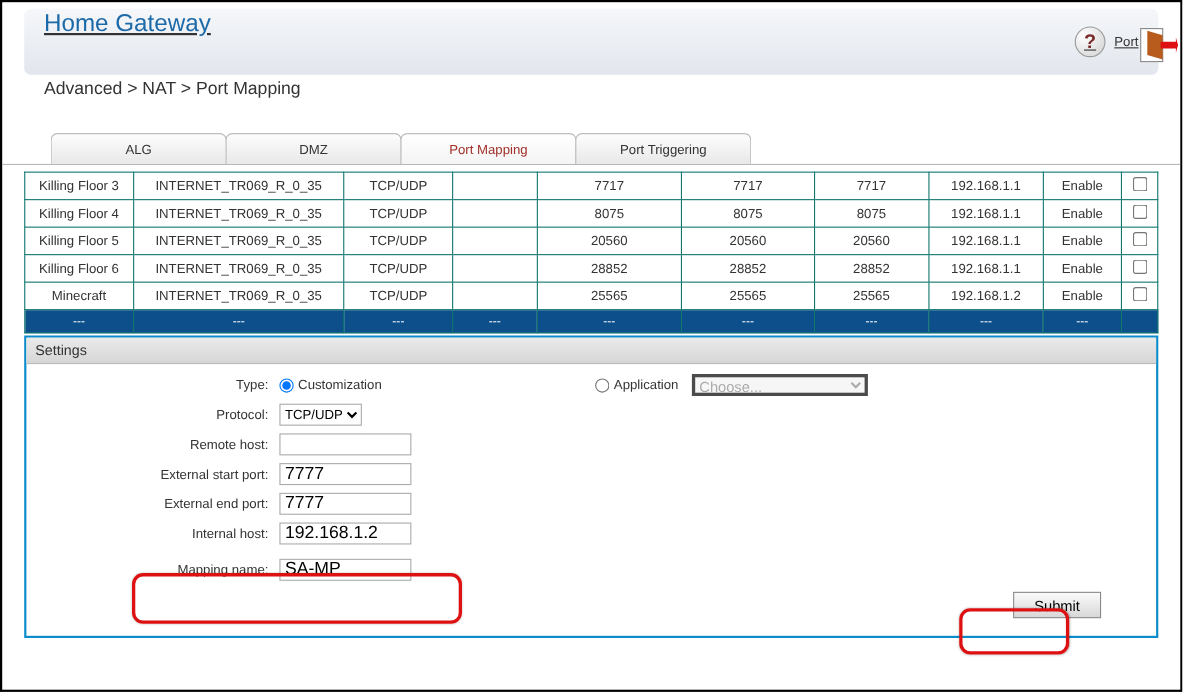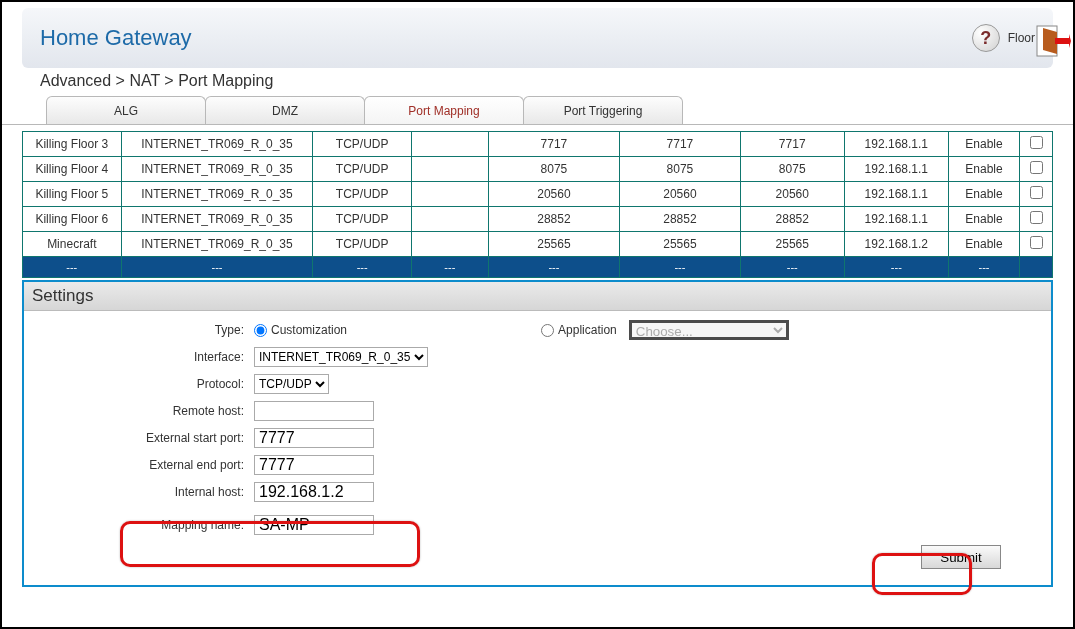--- a/index.html
+++ b/index.html
@@ -1,55 +1,55 @@
 <!DOCTYPE html>
 <html><head>
 <meta charset="utf-8">
 <style>
 * { box-sizing: border-box; margin: 0; padding: 0; }
 body { font-family: Arial, sans-serif; font-size: 12px; background: #fff; color: #333; }
 .page-outer { border: 2px solid #000; width: 1075px; height: 629px; position: relative; overflow: hidden; }
-.header-bar { height: 60px; background: linear-gradient(to bottom, #f5f7fa 0%, #e2e6ed 100%); border-radius: 6px; margin: 6px 20px 2px 20px; display: flex; align-items: center; padding: 0 18px; position: relative; }
+.header-bar { height: 60px; background: linear-gradient(to bottom, #f5f7fa 0%, #e2e6ed 100%); border-radius: 6px; margin: 6px 20px 2px 20px; display: flex; padding: 0 18px; position: relative; text-decoration: underline; }
 .header-title { color: #1d6aa8; font-size: 22px; font-weight: normal; }
 .help-wrap { margin-left: auto; display: flex; align-items: center; gap: 8px; }
 .help-icon-circle { width: 28px; height: 28px; border-radius: 50%; background: radial-gradient(circle at 30% 30%, #fff, #d0d0d0); border: 1px solid #999; display:flex; align-items:center; justify-content:center; color:#7a2b2b; font-weight:bold; font-size:18px; }
 .exit-icon { position:absolute; top:20px; right:2px; width:38px; height:38px; }
 .breadcrumb { padding: 2px 10px 6px 38px; font-size: 16px; color:#333; }
 .tabs { display:flex; padding-left: 44px; }
-.tab { width: 160px; height: 28px; border:1px solid #b8b8b8; border-bottom:none; background: linear-gradient(to bottom,#fdfdfd,#e8e8e8); display:flex; align-items:center; justify-content:center; border-radius: 6px 6px 0 0; margin-right:-1px; cursor:pointer; color:#333; }
+.tab { width: 160px; height: 28px; border:1px solid #b8b8b8; border-bottom:none; background: linear-gradient(to bottom,#fdfdfd,#e8e8e8); display:flex; align-items:center; justify-content:center; border-radius: 6px 6px 0 0; margin-right:-1px; cursor:pointer; color:#333;margin-top:25px; }
 .tab.active { color:#a03028; background:linear-gradient(to bottom,#ffffff,#f4f4f4); }
 .content { border-top:1px solid #b8b8b8; padding: 0 20px; }
 .table { width:100%; border-collapse: collapse; margin-top:6px; }
 .table td { border:1px solid #0f766e; padding: 4px 6px; text-align:center; font-size:12px; height:24px; }
 .table td:first-child { text-align:center; }
 .table tr.filler td { background:#0d4f8b; color:#fff; height:20px; font-size:11px; }
 .checkbox-cell input { }
 .settings-box { border:2px solid #0d8ccc; margin: 2px 0 0 0; background:#fff; }
-.settings-header { background: linear-gradient(to bottom,#eaeaea,#d6d6d6); padding: 4px 8px; font-size:17px; border-bottom:1px solid #bbb; }
+.settings-header { background: linear-gradient(to bottom,#eaeaea,#d6d6d6); padding: 4px 8px; font-size:13px; border-bottom:1px solid #bbb; }
 .settings-body { padding: 6px 10px 10px 10px; }
 .form-row { display:flex; align-items:center; height:26px; margin-bottom:1px; }
 .form-label { width: 220px; text-align:right; padding-right: 10px; color:#333; }
 .form-field { flex:1; display:flex; align-items:center; gap:12px; }
 .text-input { width: 120px; height:20px; border:1px solid #aaa; padding: 1px 4px; font-size:16px; }
 select.sel { height:20px; border:1px solid #aaa; font-size:12px; background:#fff; }
 .radio-lbl { display:flex; align-items:center; gap:4px; }
 .app-select { width:160px; height:20px; border:3px solid #000000; color:#888; background:#f3f3f3; }
 .submit-row { display:flex; justify-content:flex-end; padding: 6px 40px 6px 0; }
 .submit-btn { width:80px; height:24px; background:linear-gradient(to bottom,#fafafa,#d8d8d8); border:1px solid #888; cursor:pointer; }
 .red-highlight { position:absolute; border:3px solid #d11; border-radius:10px; pointer-events:none; box-shadow: 0 0 2px rgba(0,0,0,0.3); }
 </style>
 </head>
 <body>
 <div class="page-outer">
 
 <div class="header-bar">
   <span class="header-title">Home Gateway</span>
   <div class="help-wrap">
     <span class="help-icon-circle">?</span>
-    <span>Floor</span>
+    <span>Port</span>
   </div>
 </div>
 <div class="exit-icon">
   <svg viewBox="0 0 38 38">
         <rect x="4" y="4" width="20" height="30" fill="#fff" stroke="#888"></rect>
         <path d="M10 6 L24 10 L24 32 L10 28 Z" fill="#b85c1e"></path>
         <path d="M22 16 L36 16 L36 12 L38 19 L36 26 L36 22 L22 22 Z" fill="#d11"></path>
       </svg>
 </div>
 
@@ -174,26 +174,20 @@
           <label class="radio-lbl">
             <input type="radio" name="t" style="">
             <span>Application</span>
           </label>
           <select class="app-select" disabled="">
             <option>Choose...</option>
           </select>
         </div>
       </div>
       <div class="form-row">
-        <div class="form-label">Interface:</div>
-        <div class="form-field">
-          <select class="sel"><option>INTERNET_TR069_R_0_35</option></select>
-        </div>
-      </div>
-      <div class="form-row">
         <div class="form-label">Protocol:</div>
         <div class="form-field">
           <select class="sel"><option>TCP/UDP</option></select>
         </div>
       </div>
       <div class="form-row">
         <div class="form-label">Remote host:</div>
         <div class="form-field">
               <input class="text-input" value="" style="">
             </div>

